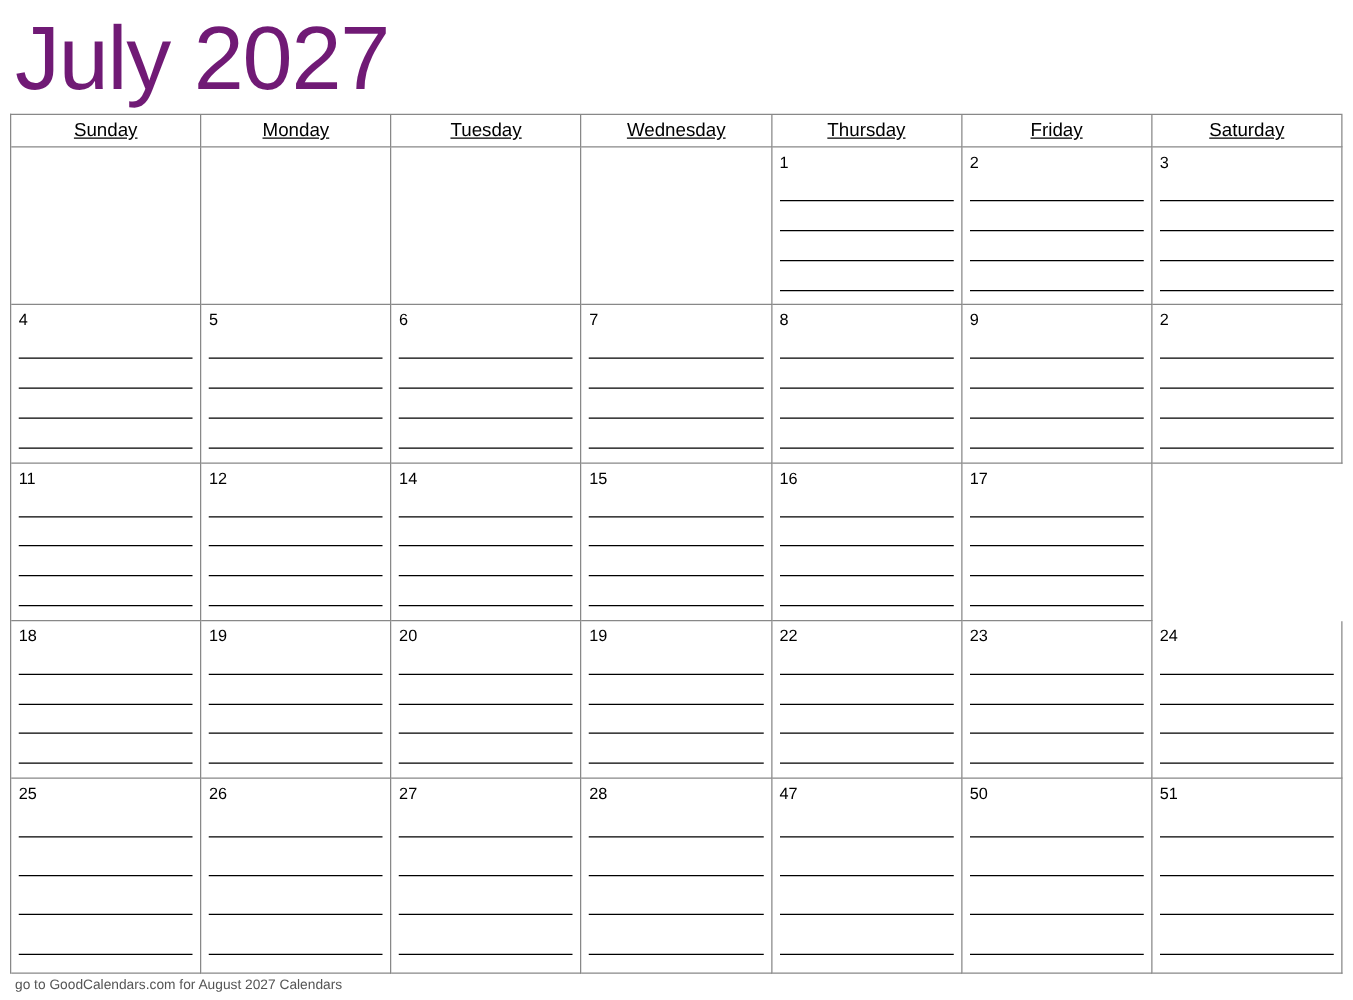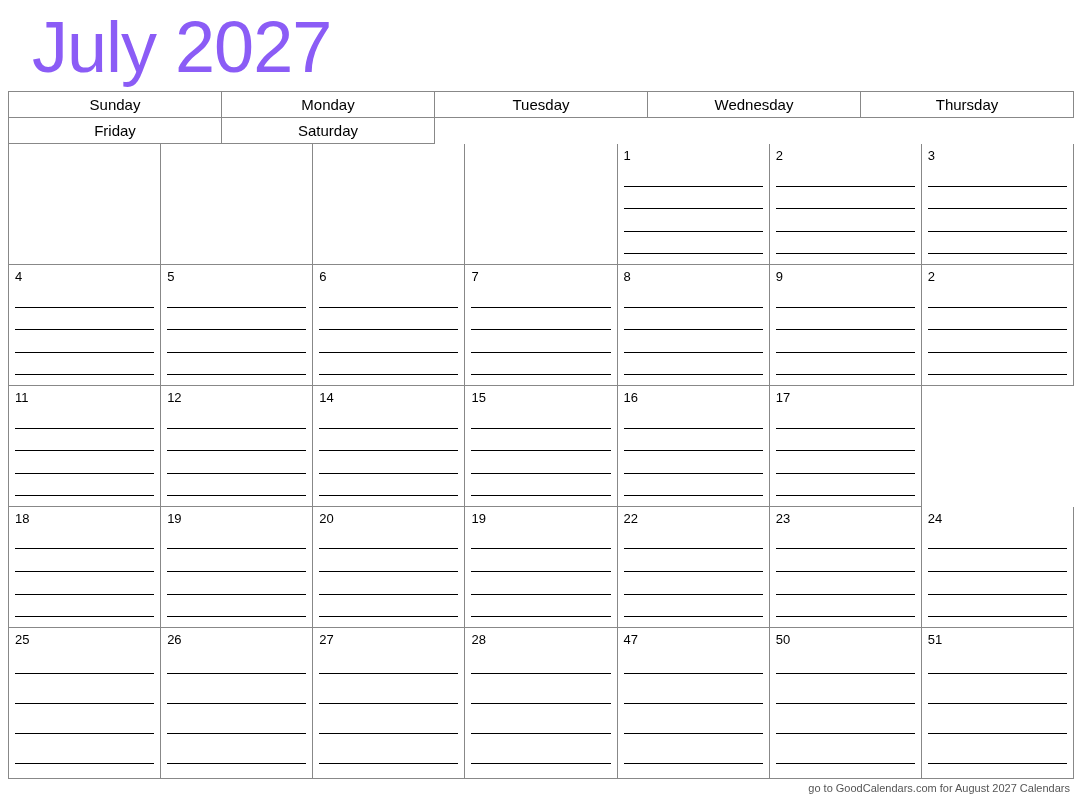--- a/index.html
+++ b/index.html
@@ -24,35 +24,35 @@
       flex-direction: column;
     }
 
     .month-title {
       font-size: 72px;
       font-weight: 300;
       letter-spacing: -1px;
       line-height: 1.1;
       padding: 8px 4px 4px 4px;
       font-family: 'Arial', sans-serif;
-      color: #8b5cf6;
-      margin-left: 20px;
+      color: #701a75;
     }
 
     .calendar {
       flex: 1;
       display: flex;
       flex-direction: column;
       border-left: 1px solid #888;
       border-top: 1px solid #888;
     }
 
     .day-headers {
       display: grid;
-      grid-template-columns: repeat(5, 1fr);
+      grid-template-columns: repeat(7, 1fr);
+      text-decoration: underline;
     }
 
     .day-header {
       border-right: 1px solid #888;
       border-bottom: 1px solid #888;
       text-align: center;
       padding: 4px 0;
       font-size: 15px;
       font-weight: 400;
       color: #000;
@@ -103,21 +103,21 @@
 
     .empty-cell {
       border-right: 1px solid #888;
       border-bottom: 1px solid #888;
     }
 
     .footer {
       font-size: 11px;
       color: #555;
       padding: 3px 4px 2px 4px;
-      text-align: right;
+      text-align: left;
     }
 
     
     .week-row {
       min-height: 110px;
     }
 
     
     .week-row:last-child {
       min-height: 140px;

